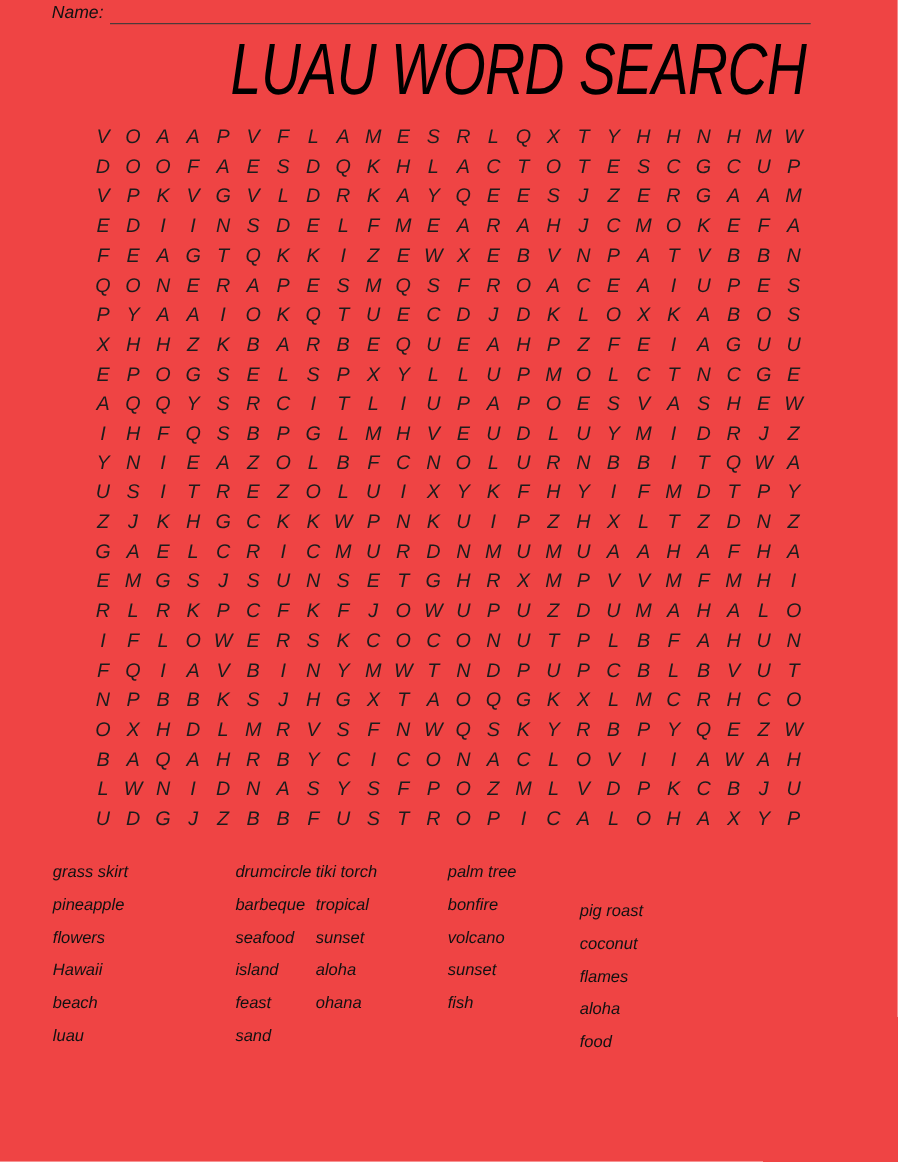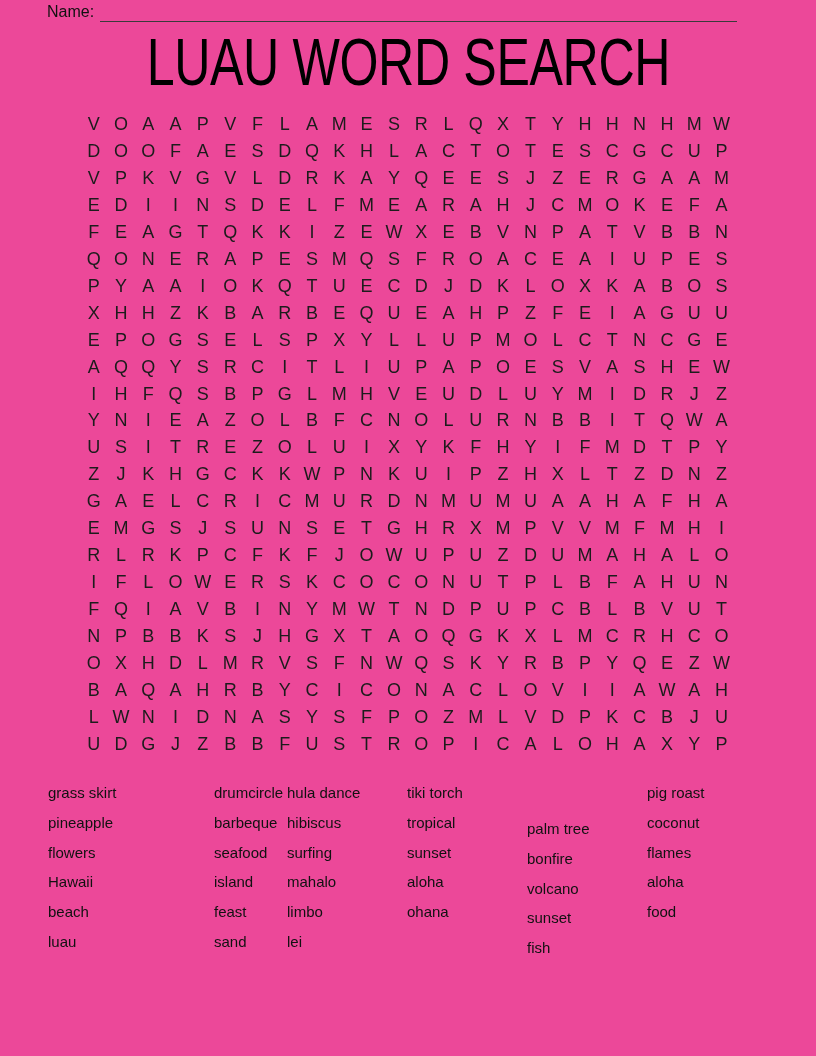--- a/index.html
+++ b/index.html
@@ -7,21 +7,22 @@
     width: 816px;
     height: 1056px;
     background: #ffffff;
     font-family: "Liberation Sans", sans-serif;
     position: relative;
     overflow: hidden;
   }
   .page {
     position: absolute;
     inset: 0;
-    background: #ec4899;
+    background: #ef4444;
+    font-style: italic;
   }
   
   .name-row {
     position: absolute;
     left: 47px;
     top: 2px;
     width: 690px;
     display: flex;
     align-items: flex-end;
   }
@@ -35,21 +36,21 @@
     flex: 1;
     height: 19px;
     border-bottom: 1.5px solid #3a3a3a;
   }
   
   .title-wrap {
     position: absolute;
     left: 0;
     top: 30px;
     width: 816px;
-    text-align: center;
+    text-align: right;
   }
   .title {
     display: inline-block;
     margin: 0;
     font-size: 66px;
     font-weight: 400;
     letter-spacing: -0.5px;
     color: #000000;
     transform: scaleX(0.76);
     transform-origin: center top;
@@ -750,28 +751,20 @@
       </div>
       <div class="word-col">
         <div class="word">drumcircle</div>
         <div class="word">barbeque</div>
         <div class="word">seafood</div>
         <div class="word">island</div>
         <div class="word">feast</div>
         <div class="word">sand</div>
       </div>
       <div class="word-col">
-        <div class="word">hula dance</div>
-        <div class="word">hibiscus</div>
-        <div class="word">surfing</div>
-        <div class="word">mahalo</div>
-        <div class="word">limbo</div>
-        <div class="word">lei</div>
-      </div>
-      <div class="word-col">
         <div class="word">tiki torch</div>
         <div class="word">tropical</div>
         <div class="word">sunset</div>
         <div class="word">aloha</div>
         <div class="word">ohana</div>
       </div>
       <div class="word-col">
         <div class="word">palm tree</div>
         <div class="word">bonfire</div>
         <div class="word">volcano</div>

